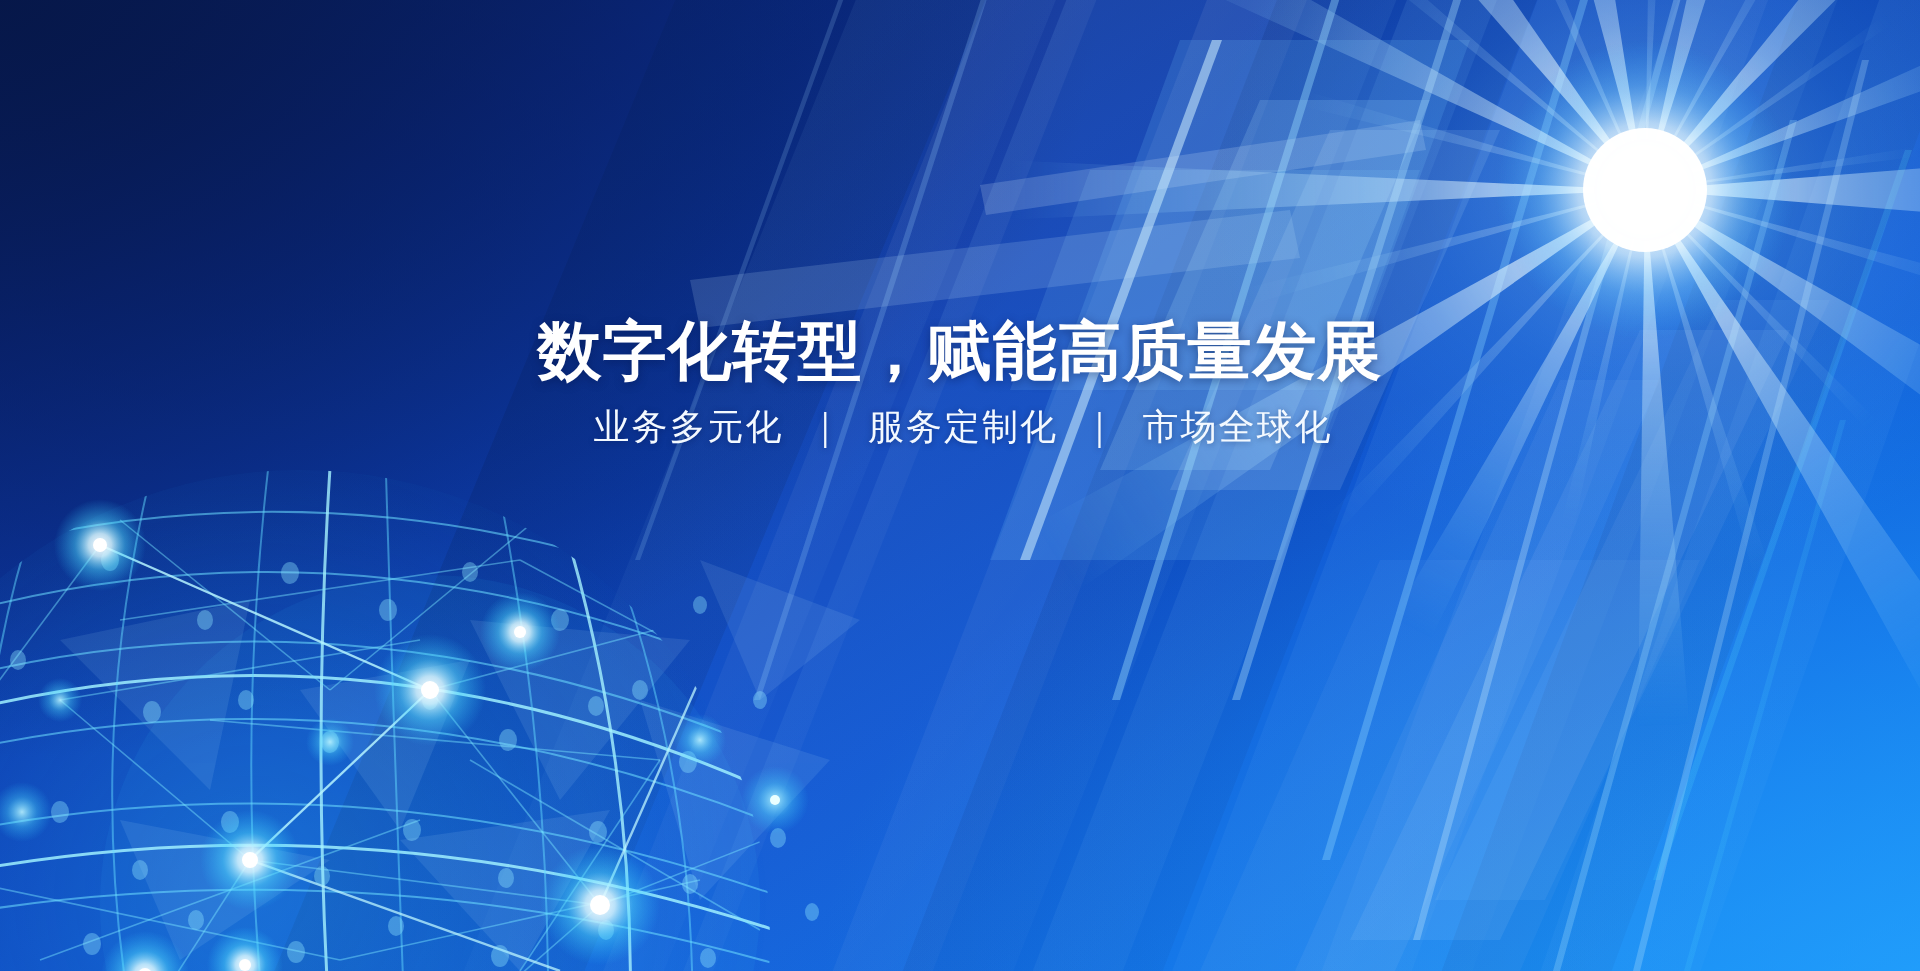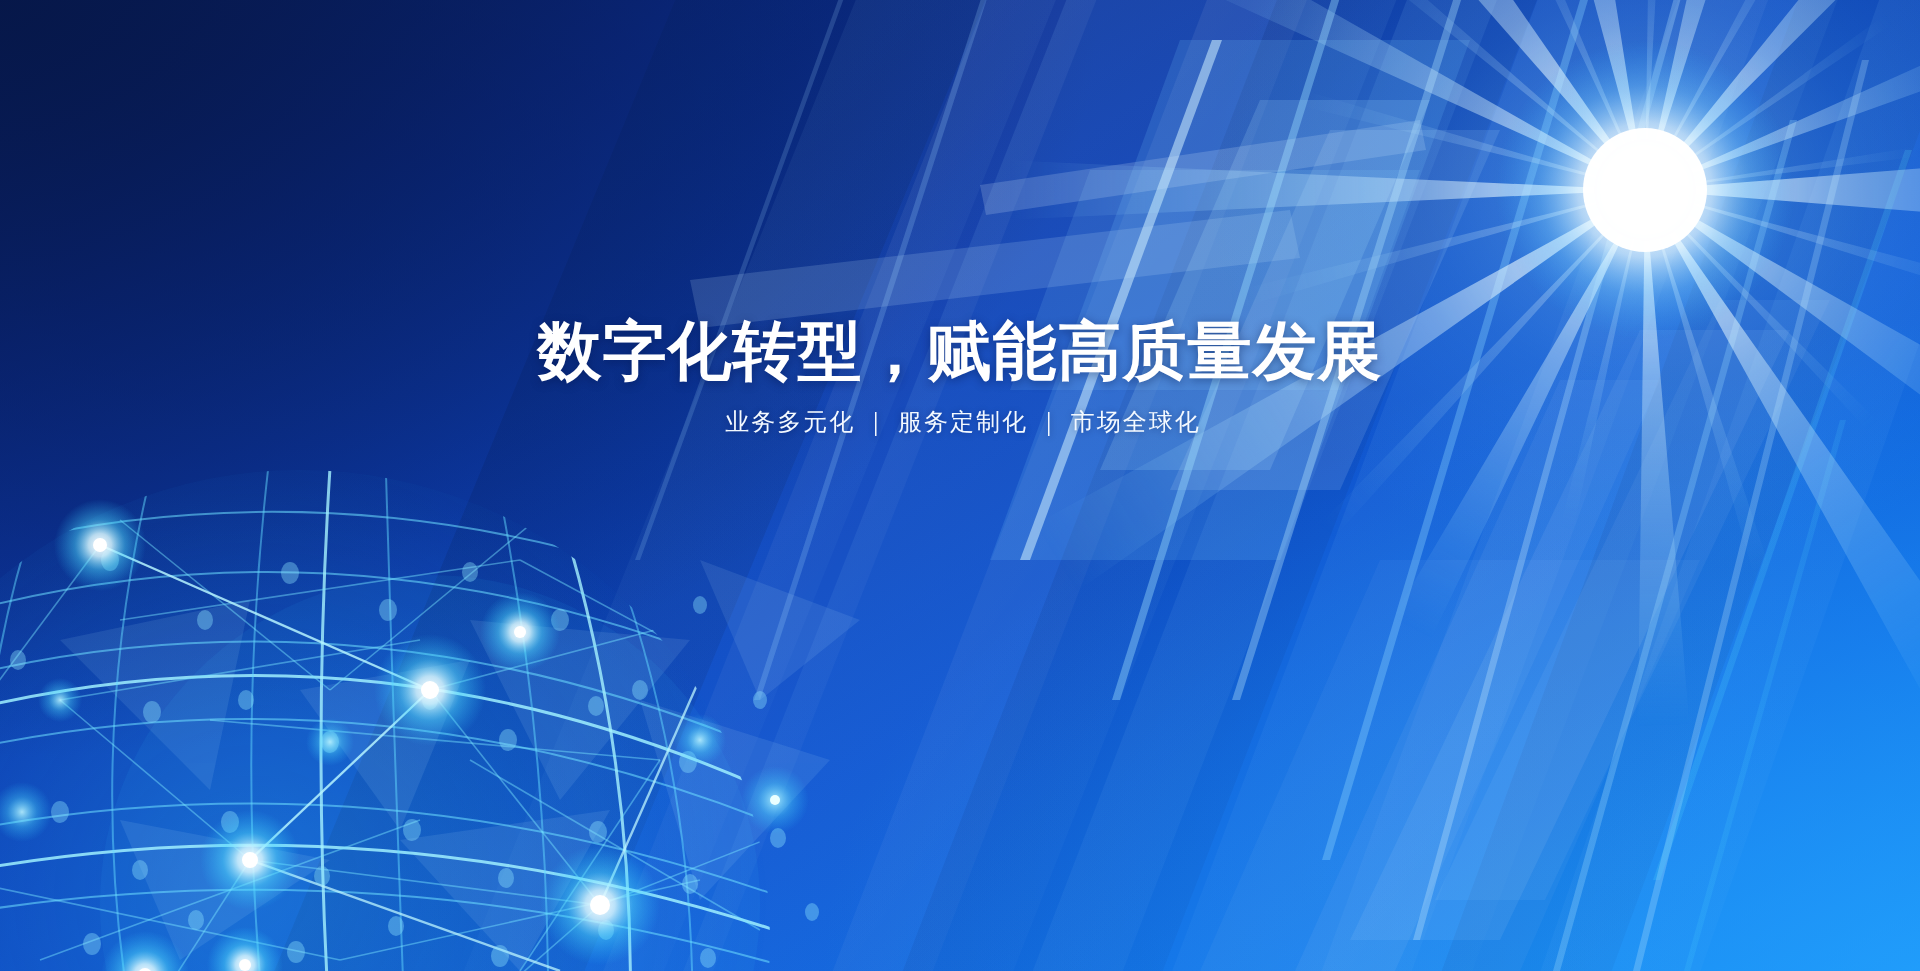--- a/index.html
+++ b/index.html
@@ -33,27 +33,28 @@
     font-size:64px;
     line-height:1.06;
     font-weight:bold;
     color:#ffffff;
     letter-spacing:1px;
     text-shadow:0 2px 10px rgba(2,20,70,.45);
     white-space:nowrap;
   }
   #subtitle{
     margin:22px 0 0 6px;
-    font-size:24px;
+    font-size:36px;
     line-height:1.2;
     font-weight:normal;
     color:#f3f9ff;
     letter-spacing:2px;
     text-shadow:0 1px 6px rgba(2,20,70,.4);
     white-space:nowrap;
+    font-family:Liberation Mono, monospace;
   }
 </style>
 </head>
 <body>
 
 <div id="banner">
 
   <div class="layer">
     <svg viewBox="0 0 1920 971" preserveAspectRatio="none" aria-hidden="true">
       <defs>

